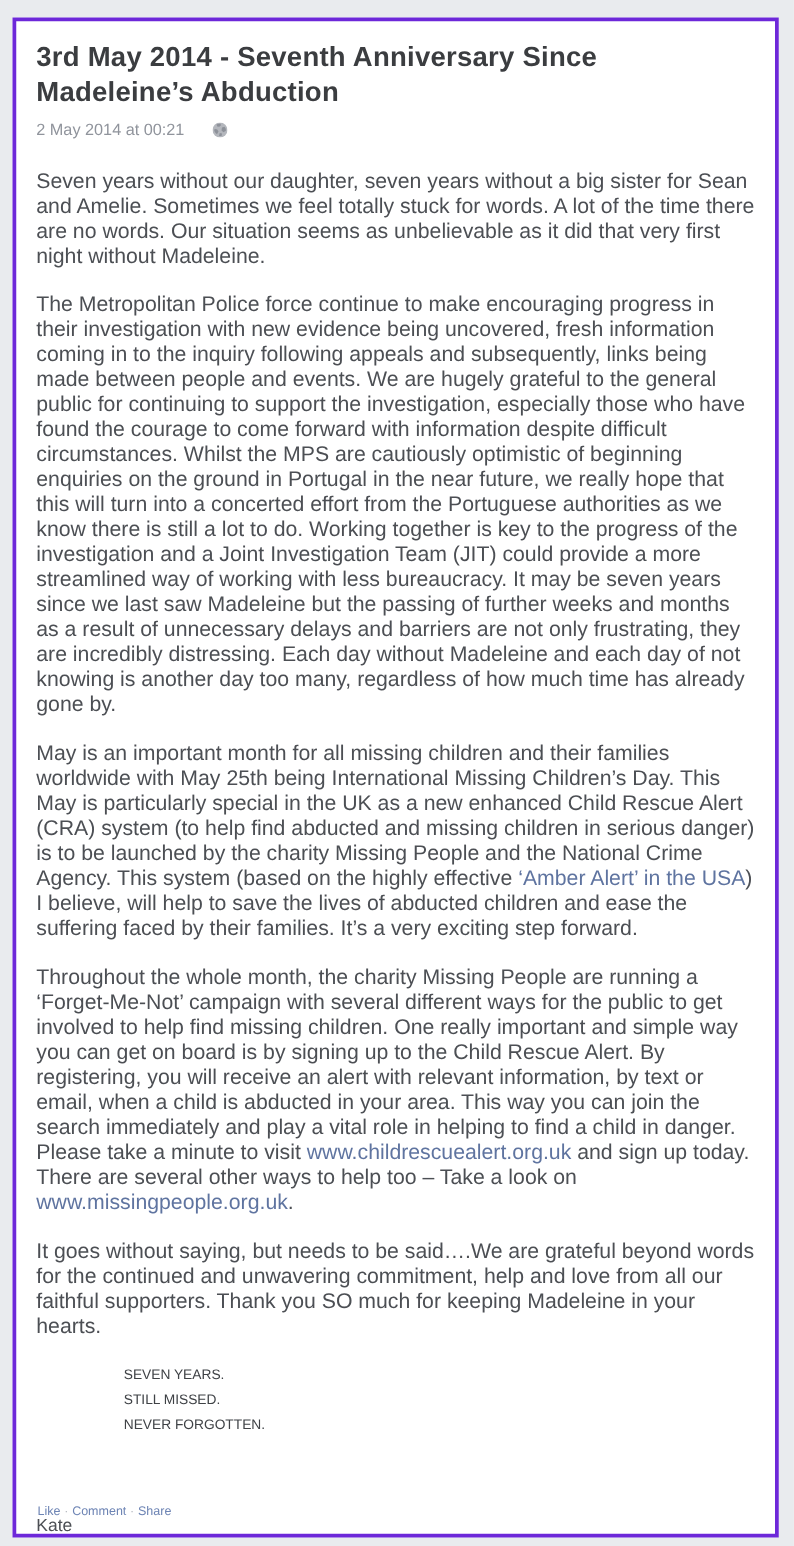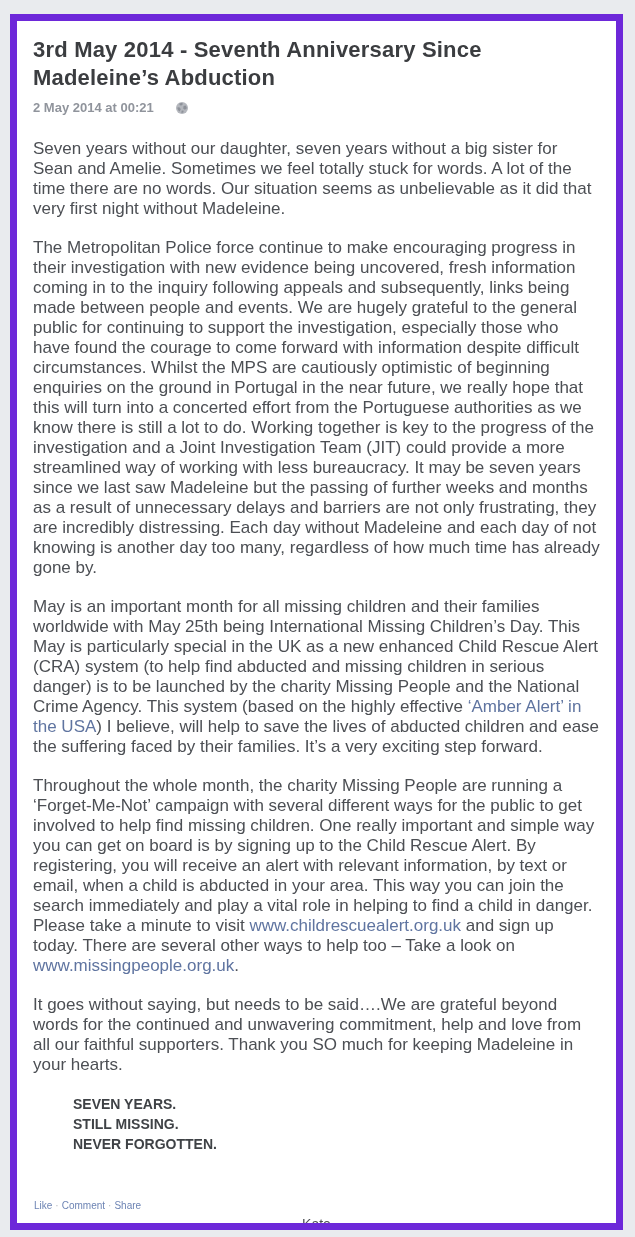--- a/index.html
+++ b/index.html
@@ -12,40 +12,39 @@
     font-family: "Liberation Sans", sans-serif;
   }
   .card {
     position: absolute;
     left: 10px;
     top: 14px;
     width: 613px;
     height: 1216px;
     box-sizing: border-box;
     background: #ffffff;
-    border: 7px solid #6d28d9;
+    border: 3px solid #6d28d9;
     padding: 15px 16px 0 16px;
     overflow: hidden;
   }
   .post-title {
     margin: 0 0 8px 0;
     font-size: 22px;
     font-weight: bold;
     line-height: 28px;
     color: #3b3d40;
     letter-spacing: 0.2px;
   }
   .meta {
     display: flex;
     align-items: center;
     gap: 22px;
     margin: 0 0 24px 0;
     font-size: 13px;
     color: #90949c;
-    font-weight: bold;
   }
   .meta a {
     color: #90949c;
     text-decoration: none;
     cursor: pointer;
   }
   .globe {
     display: inline-block;
     width: 12px;
     height: 12px;
@@ -57,32 +56,31 @@
     line-height: 20px;
     color: #4c4f54;
   }
   .content a {
     color: var(--link, #5f74a0);
     text-decoration: none;
     cursor: pointer;
     text-align: center;
   }
   .shout {
-    margin: 1px 0 60px 40px;
-    font-size: 14px;
+    margin: 1px 0 60px 70px;
+    font-size: 11px;
     line-height: 20px;
-    font-weight: bold;
+    font-weight: normal;
     color: #3f4246;
   }
   .signature {
     margin: 0;
     font-size: 14px;
     line-height: 20px;
     color: #4c4f54;
-    text-align: center;
   }
   .actions {
     position: absolute;
     left: 17px;
     bottom: 9px;
     font-size: 10px;
     line-height: 16px;
   }
   .actions a {
     color: var(--action-link, #6d84b4);
@@ -117,21 +115,21 @@
   <div class="content" id="content">
       <p><span>Seven years without our daughter, seven years without a big sister for Sean and Amelie. Sometimes we feel totally stuck for words. A lot of the time there are no words. Our situation seems as unbelievable as it did that very first night without Madeleine.</span></p>
       <p><span>The Metropolitan Police force continue to make encouraging progress in their investigation with new evidence being uncovered, fresh information coming in to the inquiry following appeals and subsequently, links being made between people and events. We are hugely grateful to the general public for continuing to support the investigation, especially those who have found the courage to come forward with information despite difficult circumstances. Whilst the MPS are cautiously optimistic of beginning enquiries on the ground in Portugal in the near future, we really hope that this will turn into a concerted effort from the Portuguese authorities as we know there is still a lot to do. Working together is key to the progress of the investigation and a Joint Investigation Team (JIT) could provide a more streamlined way of working with less bureaucracy. It may be seven years since we last saw Madeleine but the passing of further weeks and months as a result of unnecessary delays and barriers are not only frustrating, they are incredibly distressing. Each day without Madeleine and each day of not knowing is another day too many, regardless of how much time has already gone by.</span></p>
       <p><span>May is an important month for all missing children and their families worldwide with May 25th being International Missing Children’s Day. This May is particularly special in the UK as a new enhanced Child Rescue Alert (CRA) system (to help find abducted and missing children in serious danger) is to be launched by the charity Missing People and the National Crime Agency. This system (based on the highly effective </span><a href="#">‘Amber Alert’ in the USA</a><span>) I believe, will help to save the lives of abducted children and ease the suffering faced by their families. It’s a very exciting step forward.</span></p>
       <p><span>Throughout the whole month, the charity Missing People are running a ‘Forget-Me-Not’ campaign with several different ways for the public to get involved to help find missing children. One really important and simple way you can get on board is by signing up to the Child Rescue Alert. By registering, you will receive an alert with relevant information, by text or email, when a child is abducted in your area. This way you can join the search immediately and play a vital role in helping to find a child in danger. Please take a minute to visit </span><a href="#">www.childrescuealert.org.uk</a><span> and sign up today. There are several other ways to help too – Take a look on </span><a href="#">www.missingpeople.org.uk</a><span>.</span></p>
       <p><span>It goes without saying, but needs to be said….We are grateful beyond words for the continued and unwavering commitment, help and love from all our faithful supporters. Thank you SO much for keeping Madeleine in your hearts.</span></p>
     </div>
 
   <div class="shout" id="shout">
       <div>SEVEN YEARS.</div>
-      <div>STILL MISSING.</div>
+      <div>STILL MISSED.</div>
       <div>NEVER FORGOTTEN.</div>
     </div>
 
   <p class="signature">Kate</p>
 
   <div class="actions">
     <a href="#">Like</a><span class="sep">·</span><a href="#">Comment</a><span class="sep">·</span><a href="#">Share</a>
   </div>
 
 </div>

